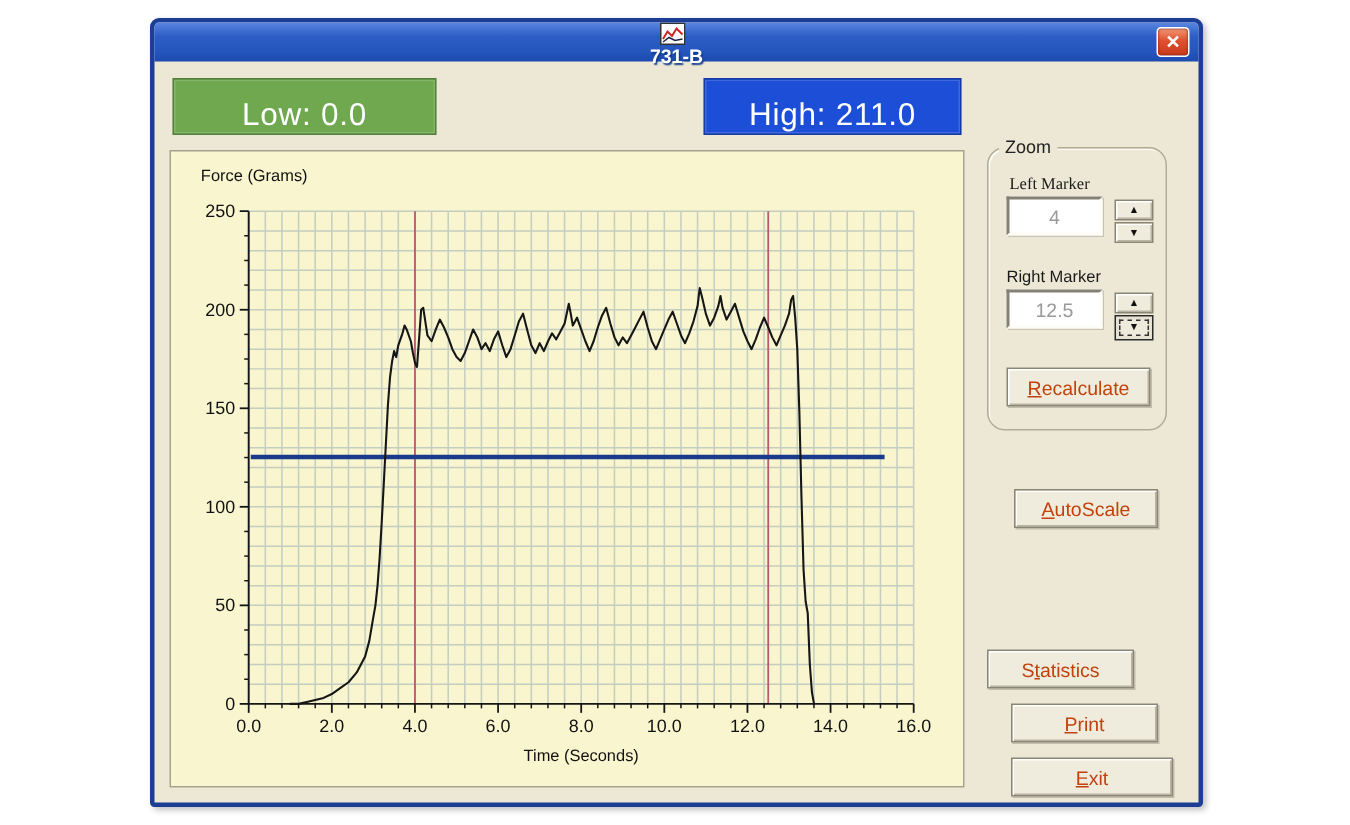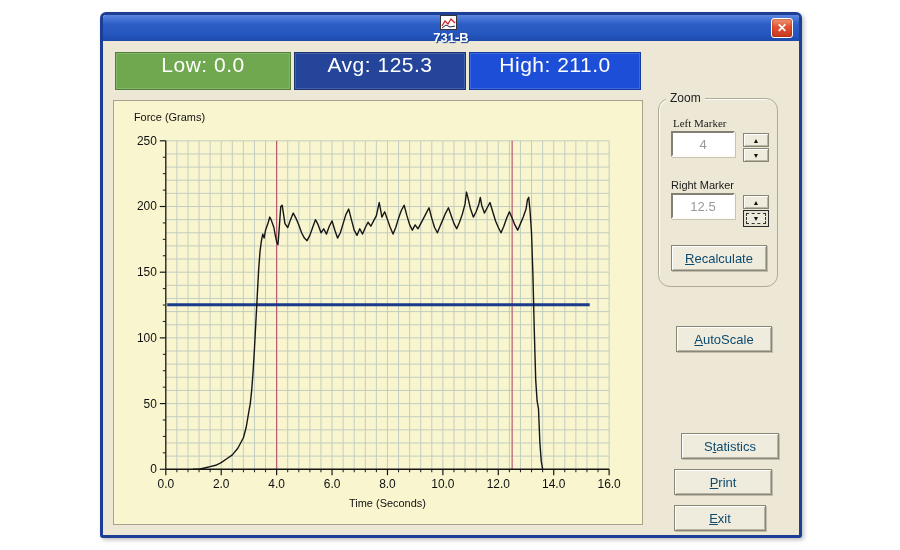--- a/index.html
+++ b/index.html
@@ -19,21 +19,21 @@
   .title-text{color:#ffffff;font-weight:bold;font-size:13px;text-shadow:1px 1px 1px #123a8a;}
   .close-btn{
     position:absolute;right:6px;top:3px;width:22px;height:20px;
     background:linear-gradient(180deg,#f09a75 0%,#e25030 45%,#c63a1c 100%);
     border:1px solid #ffffff;border-radius:3px;color:#fff;font-size:12px;font-weight:bold;
     display:flex;align-items:center;justify-content:center;cursor:pointer;line-height:1;
     box-shadow:inset 0 0 2px #8a1d06;padding:0;
   }
 
   .stat-box{
-    position:absolute;top:37px;height:36px;display:flex;align-items:flex-start;justify-content:center;
+    position:absolute;top:37px;height:36px;display:flex;align-items:flex-end;justify-content:center;
     color:#ffffff;font-size:21px;letter-spacing:.5px;
     border:1px solid rgba(0,0,0,.25);box-shadow:inset 0 0 0 1px rgba(255,255,255,.15);
   }
   .stat-low{left:12px;width:174px;}
   .stat-avg{left:191px;width:170px;}
   .stat-high{left:366px;width:170px;}
 
   .chart-panel{
     position:absolute;left:10px;top:85px;width:530px;height:425px;
     background:#f8f5cf;border:1px solid #a6a28e;box-sizing:border-box;
@@ -67,29 +67,29 @@
     box-shadow:inset 0 0 0 2px #e6e2d2;
   }
   .spin-btn.focused .focus-rect{
     border:1px dashed #333;padding:1px 6px;display:inline-block;line-height:1;
   }
 
   .btn{
     position:absolute;height:26px;background:#f0ecdd;
     border:1px solid #8a8676;
     box-shadow:inset 1px 1px 0 #ffffff, inset -1px -1px 0 #b8b4a4, 1px 1px 0 #c1bcab;
-    font-size:13px;color:#0c4a6e;font-family:"Liberation Sans",sans-serif;
+    font-size:13px;color:#c2410c;font-family:"Liberation Sans",sans-serif;
     display:flex;align-items:center;justify-content:center;cursor:pointer;padding:0 4px;
   }
   .u{text-decoration:underline;}
   .btn-recalc{left:12px;top:146px;width:96px;}
   .btn-autoscale{left:573px;top:311px;width:96px;}
-  .btn-statistics{left:578px;top:418px;width:98px;}
+  .btn-statistics{left:555px;top:418px;width:98px;}
   .btn-print{left:571px;top:454px;width:98px;}
-  .btn-exit{left:571px;top:490px;width:92px;}
+  .btn-exit{left:571px;top:490px;width:108px;}
 </style>
 </head>
 <body>
 
 <div class="window">
 
   <div class="titlebar">
     <span class="app-icon">
       <svg width="17" height="15" viewBox="0 0 17 15">
         <rect x="0.5" y="0.5" width="16" height="14" fill="#ffffff" stroke="#333333"></rect>
@@ -98,23 +98,20 @@
       </svg>
     </span>
     <span class="title-text">731-B</span>
     <button class="close-btn">
       <span>✕</span>
     </button>
   </div>
 
   <div class="stat-box stat-low" style="background: rgb(111, 168, 79);">
     <span>Low: 0.0</span>
-  </div>
-  <div class="stat-box stat-avg" style="background: rgb(36, 69, 154);">
-    <span>Avg: 125.3</span>
   </div>
   <div class="stat-box stat-high" style="background: #1d4ed8;">
     <span>High: 211.0</span>
   </div>
 
   <div class="chart-panel">
     <svg id="chart-svg" width="528" height="423" viewBox="0 0 530 425" preserveAspectRatio="none">
         <line x1="63.125" y1="40" x2="63.125" y2="370" stroke="#c3cec0" stroke-width="1"></line>
         <line x1="74.25" y1="40" x2="74.25" y2="370" stroke="#c3cec0" stroke-width="1"></line>
         <line x1="85.375" y1="40" x2="85.375" y2="370" stroke="#c3cec0" stroke-width="1"></line>

